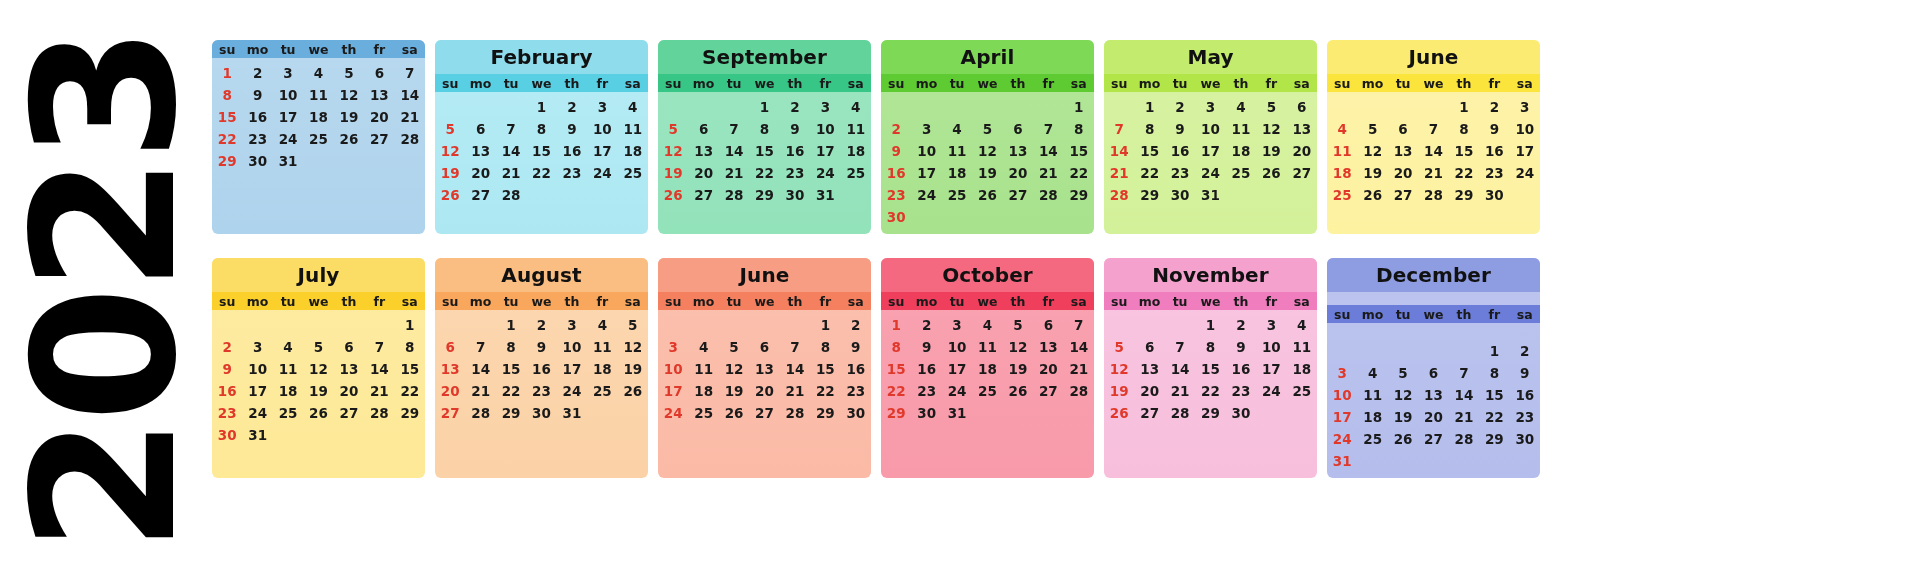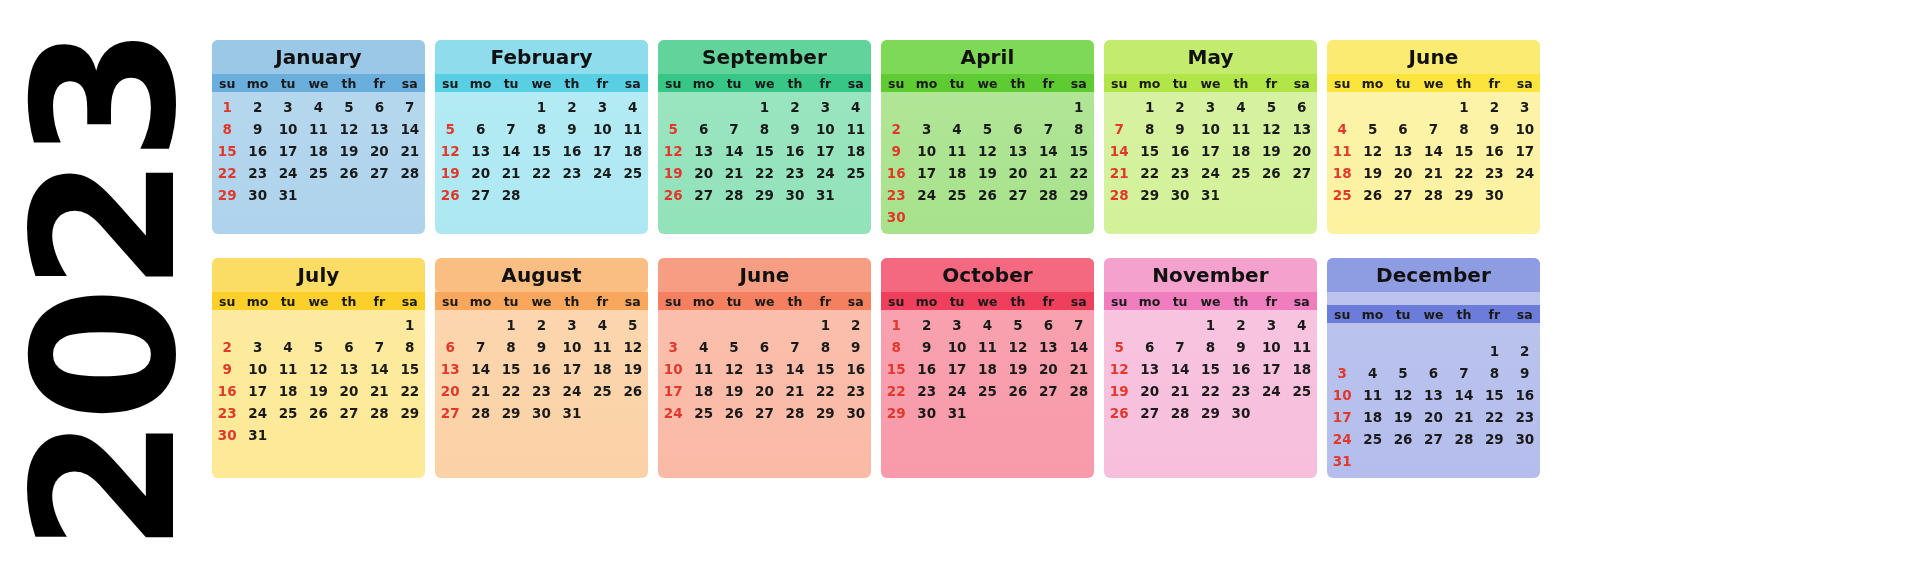--- a/index.html
+++ b/index.html
@@ -104,21 +104,20 @@
 
 <div id="page">
 
   <div id="year-block">
     <div id="year-text">2023</div>
   </div>
 
   <div id="grid">
     <div class="row">
         <div class="month" style="background: linear-gradient(rgb(184, 217, 239) 0%, rgb(174, 211, 236) 100%);">
-          <div class="month-title" style="background: rgb(156, 200, 232);">January</div>
           <div class="dow-row" style="background: rgb(106, 174, 221);">
             <div class="dow">su</div>
             <div class="dow">mo</div>
             <div class="dow">tu</div>
             <div class="dow">we</div>
             <div class="dow">th</div>
             <div class="dow">fr</div>
             <div class="dow">sa</div>
           </div>
           <div class="days">
@@ -463,21 +462,21 @@
             <div class="day sun">30</div>
             <div class="day">31</div>
             <div class="day empty"></div>
             <div class="day empty"></div>
             <div class="day empty"></div>
             <div class="day empty"></div>
             <div class="day empty"></div>
           </div>
         </div>
         <div class="month" style="background: linear-gradient(rgb(252, 215, 176) 0%, rgb(251, 210, 167) 100%);">
-          <div class="month-title" style="background: rgb(251, 190, 130); border-radius: 6px;">August</div>
+          <div class="month-title" style="background: rgb(251, 190, 130);">August</div>
           <div class="dow-row" style="background: rgb(249, 167, 92);">
             <div class="dow">su</div>
             <div class="dow">mo</div>
             <div class="dow">tu</div>
             <div class="dow">we</div>
             <div class="dow">th</div>
             <div class="dow">fr</div>
             <div class="dow">sa</div>
           </div>
           <div class="days">

